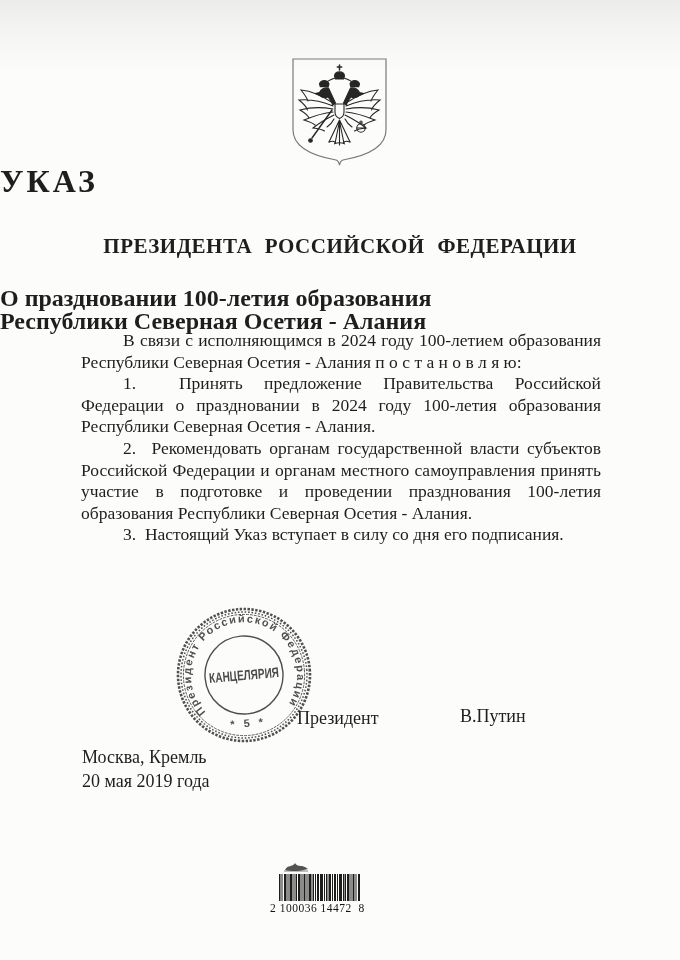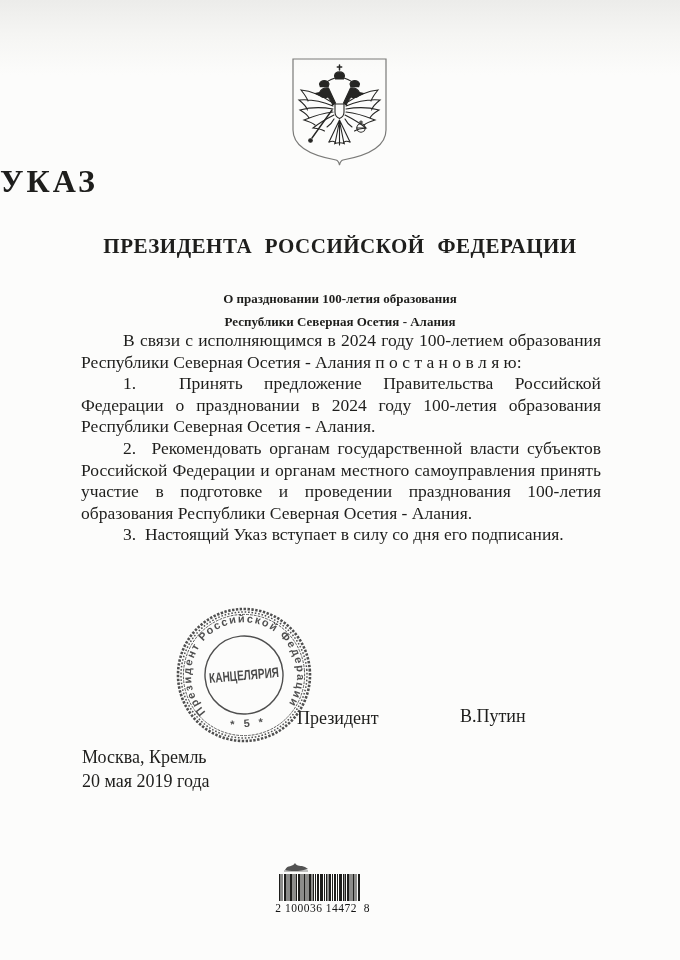--- a/index.html
+++ b/index.html
@@ -16,40 +16,40 @@
   .doc-type{
     position:absolute;left:0;top:163px;width:100%;
     text-align:left;font-size:32px;letter-spacing:3px;font-weight:700;
   }
   .issuer{
     position:absolute;left:0;top:224px;width:100%;
     text-align:center;font-size:21px;letter-spacing:.5px;word-spacing:7px;font-weight:600;margin-top:10px;
   }
   .title{
     position:absolute;left:0;top:287px;width:100%;
-    text-align:center;font-weight:bold;font-size:13px;line-height:23px;
+    text-align:left;font-weight:bold;font-size:24px;line-height:23px;
   }
   .body-text{
     position:absolute;left:81px;top:330px;width:520px;
     font-size:17.5px;line-height:21.6px;text-align:justify;
   }
   .body-text p{margin:0;text-indent:42px;}
   .sig{position:absolute;font-size:18px;white-space:nowrap;}
   .sig-line1{left:297px;top:708px;}
   .sig-line2{left:247px;top:706px;}
   .sig-name{left:460px;top:706px;}
   .stamp{
     position:absolute;left:174px;top:605px;width:140px;height:140px;
     opacity:.86;transform:rotate(-5deg);
   }
   .footer{
     position:absolute;left:82px;top:746px;
     font-size:18px;line-height:23.5px;white-space:nowrap;
   }
-  .barcode-wrap{position:absolute;left:270px;top:857px;width:100px;text-align:right;}
+  .barcode-wrap{position:absolute;left:270px;top:857px;width:100px;text-align:left;}
   .barcode-mark{display:block;height:17px;position:relative;}
   .barcode-mark svg{position:absolute;left:12px;top:2px;}
   .barcode-bars{display:block;margin:0 auto;}
   .barcode-digits{
     font-size:11.5px;letter-spacing:.5px;line-height:13px;margin-top:1px;
     font-family:"Liberation Serif", serif;color:#141414;white-space:nowrap;
   }
 </style>
 </head>
 <body>

